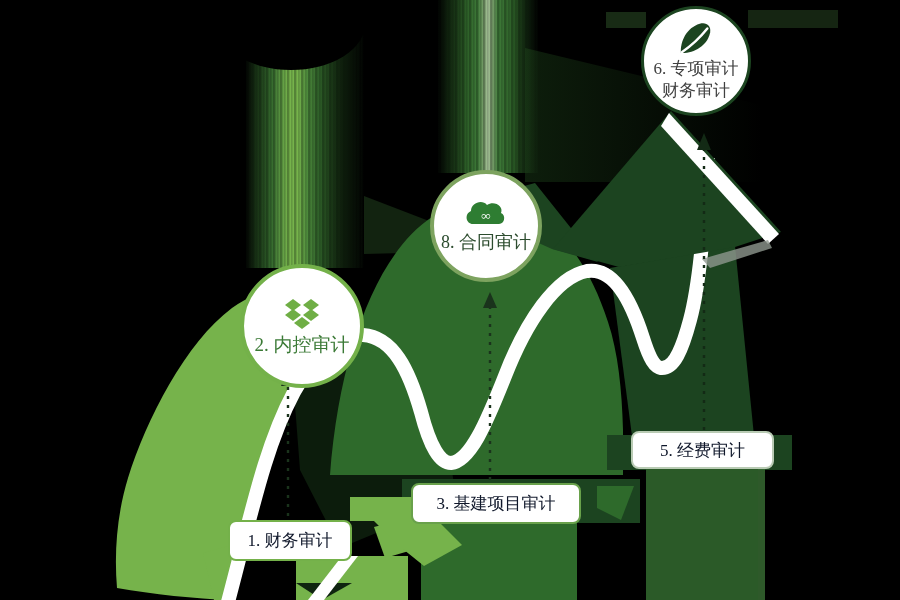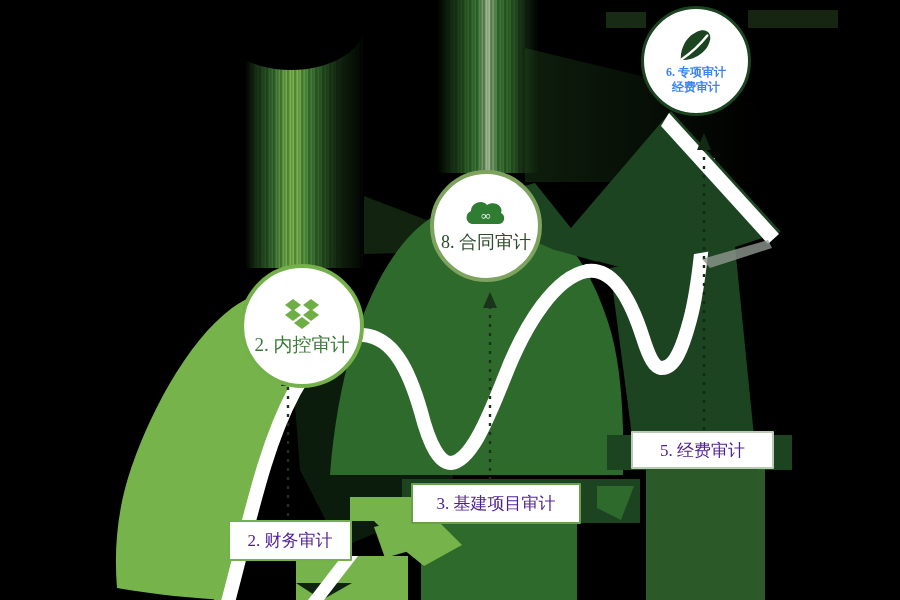--- a/index.html
+++ b/index.html
@@ -3,24 +3,24 @@
 <meta charset="utf-8">
 <style>
   html,body{margin:0;padding:0;background:#000;}
   #stage{position:relative;width:900px;height:600px;background:#000;overflow:hidden;
          font-family:"Liberation Serif","DejaVu Serif",serif;}
   #artwork{position:absolute;left:0;top:0;}
   .node{position:absolute;background:#fff;border-radius:50%;display:flex;flex-direction:column;
         align-items:center;justify-content:center;text-align:center;box-sizing:border-box;line-height:1.25;}
   #node2{left:240px;top:264px;width:124px;height:124px;border:4px solid #74b14a;color:#3b7a36;font-size:19px;}
   #node4{left:430px;top:170px;width:112px;height:112px;border:4px solid #7da35f;color:#2c4c2e;font-size:18px;}
-  #node6{left:641px;top:6px;width:110px;height:110px;border:3px solid #1c4420;color:#3b82f6;font-size:12px;font-weight:bold;}
+  #node6{left:641px;top:6px;width:110px;height:110px;border:3px solid #1c4420;color:#404040;font-size:17px;}
   .node .ic{margin-bottom:3px;}
-  .label{position:absolute;background:#fff;border-radius:1px;display:flex;align-items:center;
-         justify-content:center;color:#4c1d95;font-size:17px;box-sizing:border-box;}
+  .label{position:absolute;background:#fff;border-radius:8px;display:flex;align-items:center;
+         justify-content:center;color:#0f172a;font-size:17px;box-sizing:border-box;}
   #label1{left:228px;top:520px;width:124px;height:41px;border:2px solid #74b14a;}
   #label3{left:411px;top:483px;width:170px;height:41px;border:2px solid #69a14b;}
   #label5{left:631px;top:431px;width:143px;height:38px;border:2px solid #b9cbb4;}
 </style>
 </head>
 <body>
 
 <div id="stage">
 
   <svg id="artwork" width="900" height="600" viewBox="0 0 900 600">
@@ -148,25 +148,25 @@
     <span>8. 合同审计</span>
   </div>
 
   <div class="node" id="node6">
     <svg class="ic" width="42" height="34" viewBox="-21 -18 42 36">
       <path fill="#1c4420" d="M -16,16 C -17,4 -10,-11 4,-15 C 11,-17 16,-13 15,-6
                               C 13,6 1,15 -12,16 Z"></path>
       <path fill="none" stroke="#ffffff" stroke-width="2.6" stroke-linecap="round" d="M -15,15 C -6,9 4,0 12,-10"></path>
     </svg>
     <span>6. 专项审计</span>
-    <span>经费审计</span>
+    <span>财务审计</span>
   </div>
 
   <div class="label" id="label1">
-    <span>2. 财务审计</span>
+    <span>1. 财务审计</span>
   </div>
   <div class="label" id="label3">
     <span>3. 基建项目审计</span>
   </div>
   <div class="label" id="label5">
     <span>5. 经费审计</span>
   </div>
 
 </div>
 

